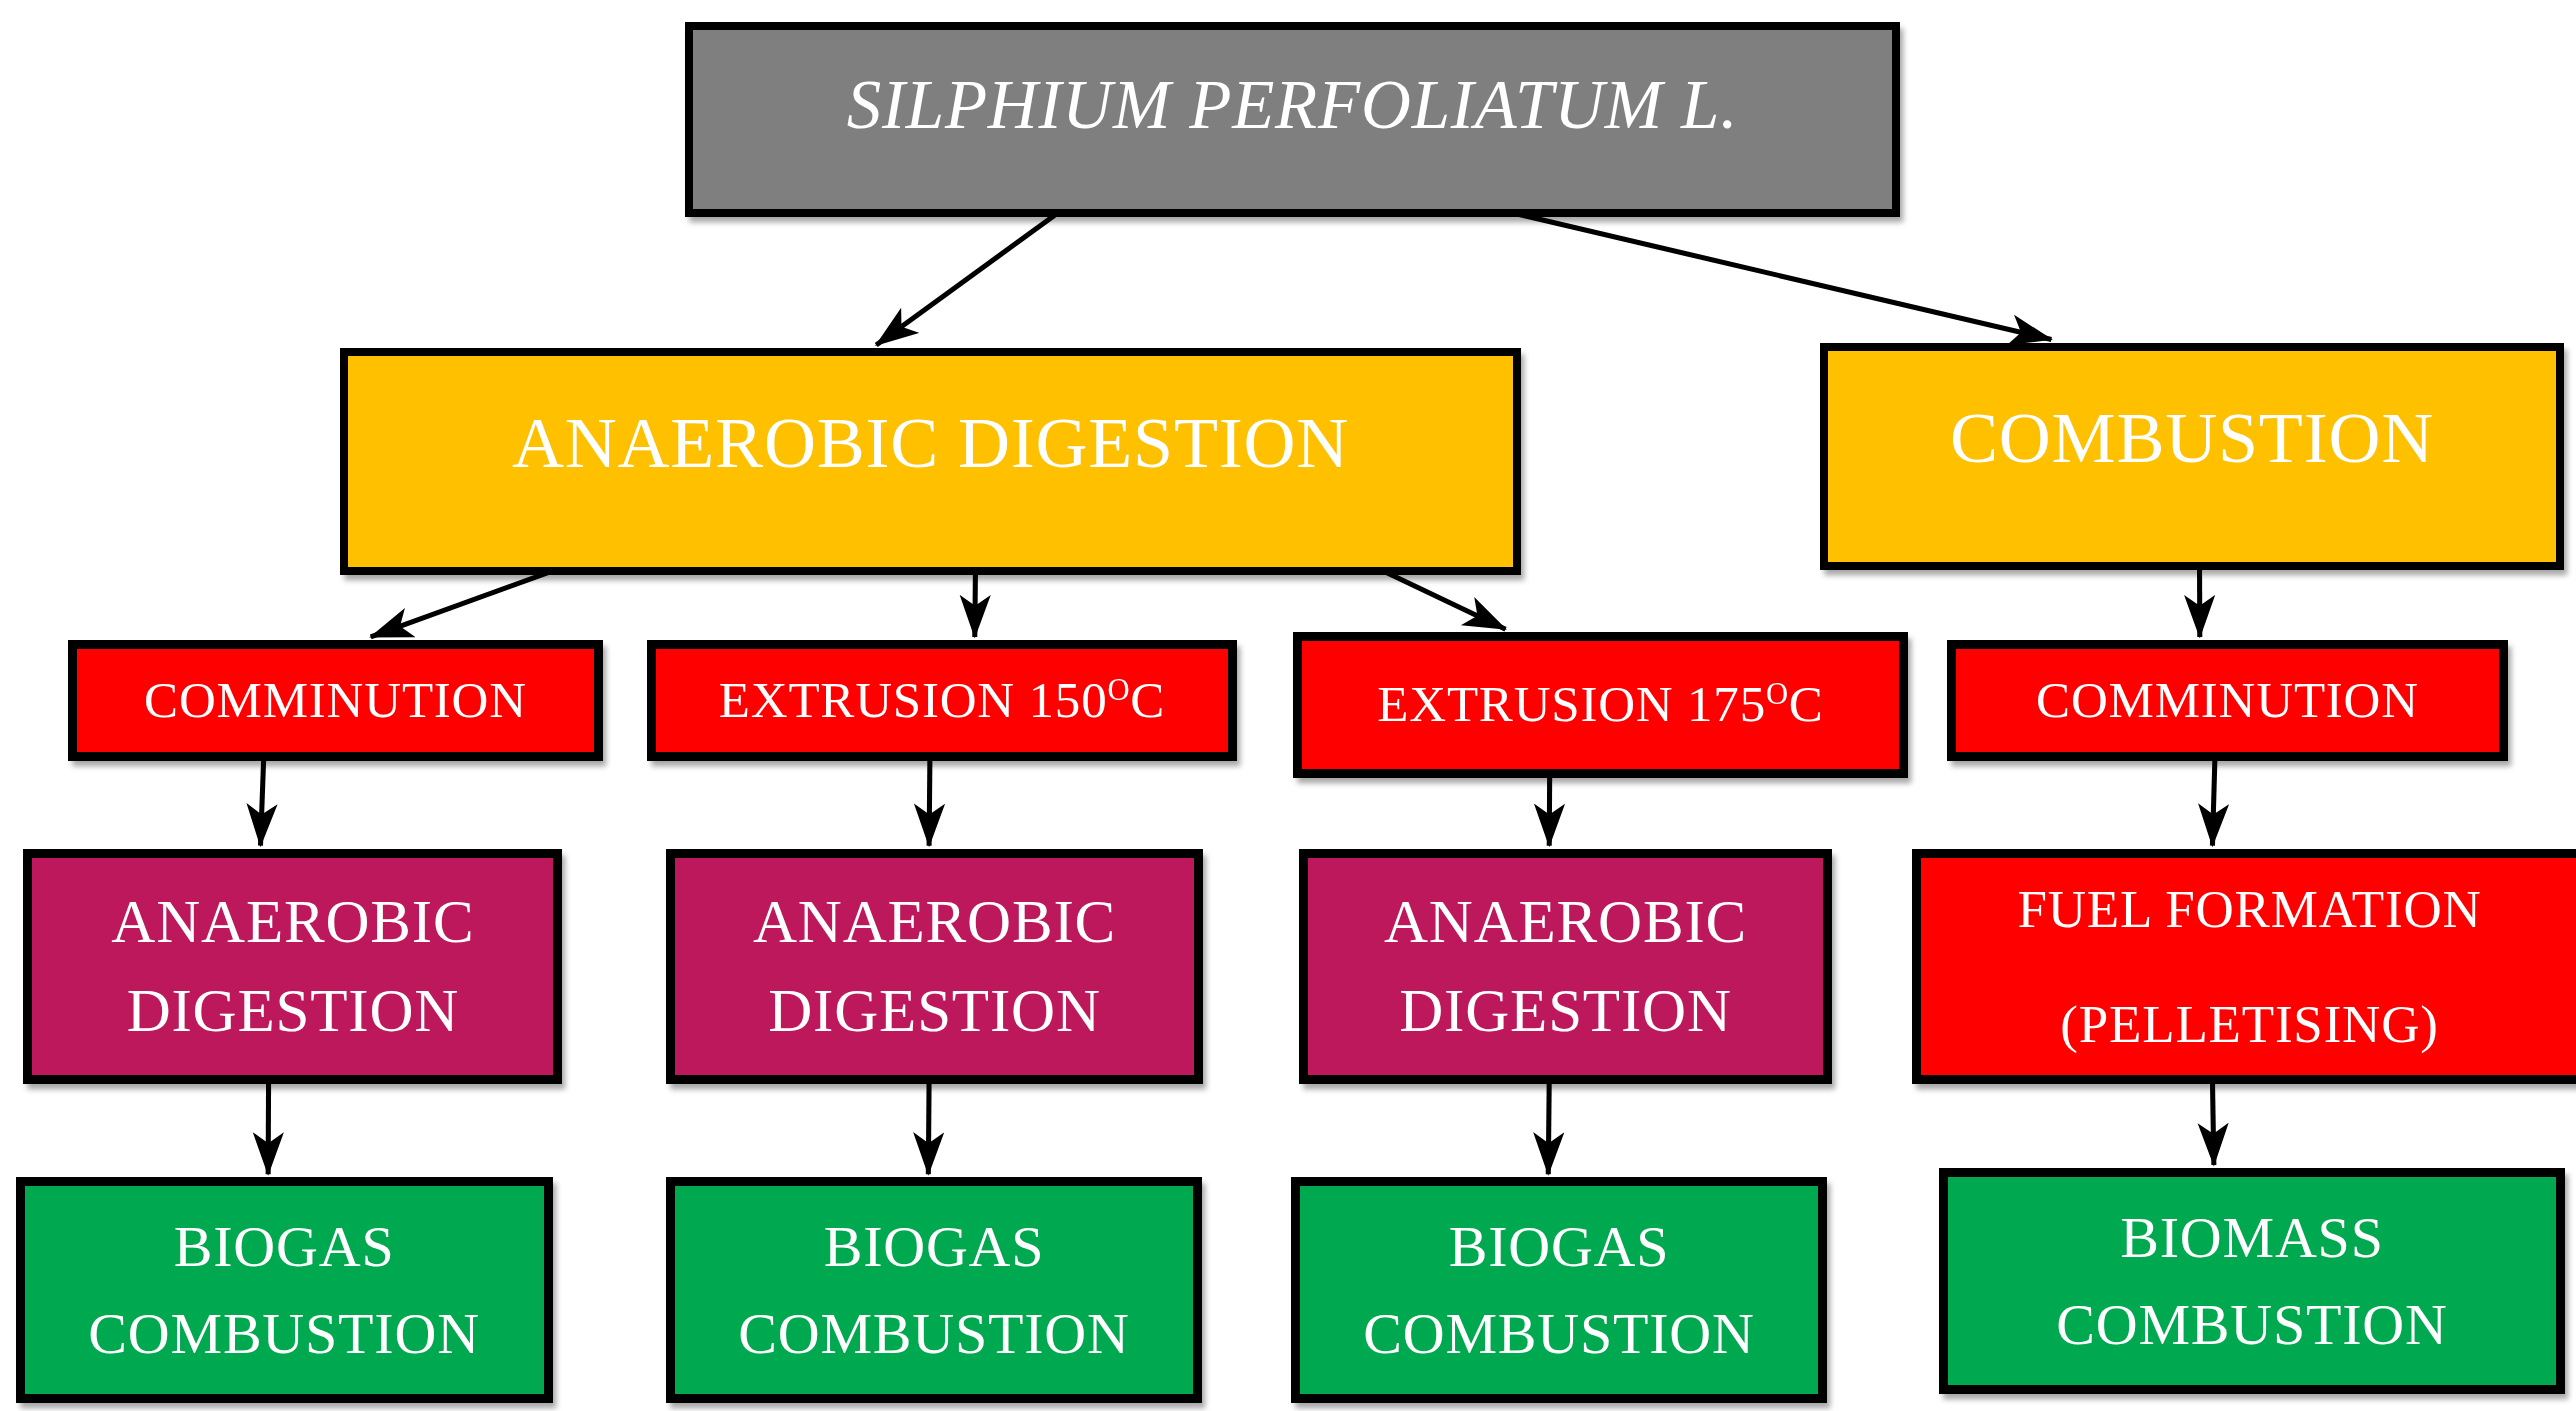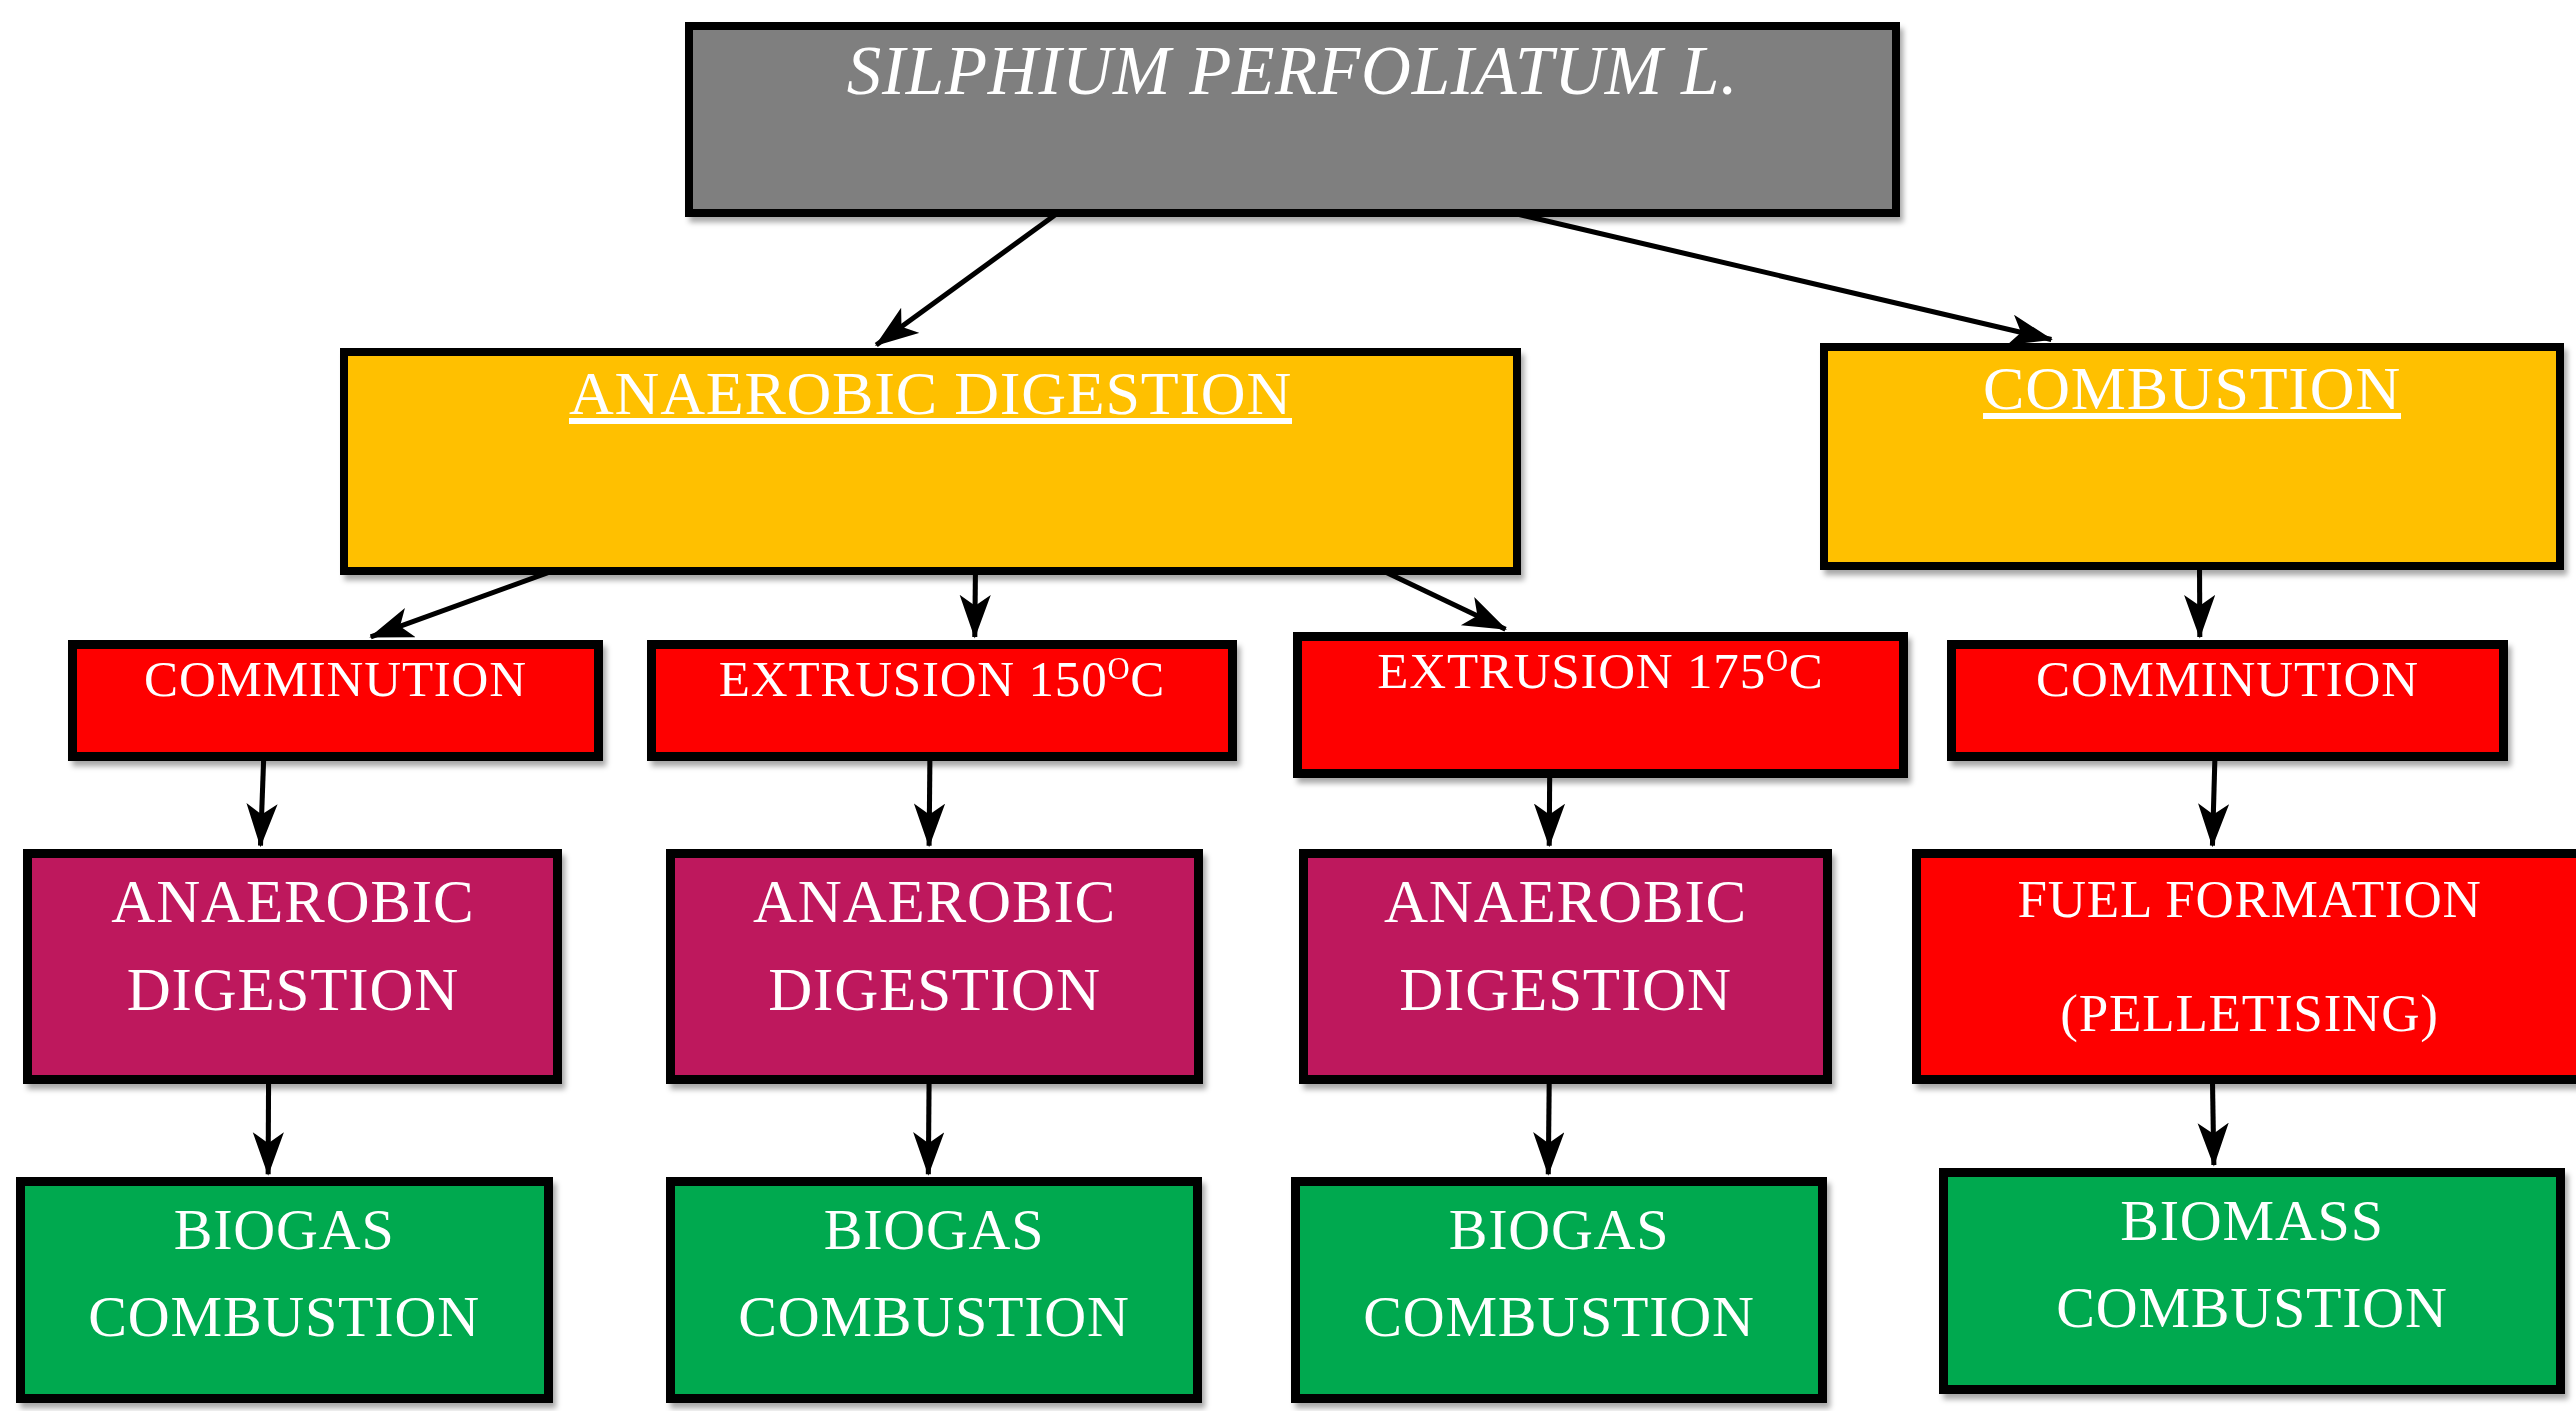--- a/index.html
+++ b/index.html
@@ -16,33 +16,34 @@
     font-family: "Liberation Serif", "DejaVu Serif", serif;
   }
   .node {
     position: absolute;
     box-sizing: border-box;
     border: 9.3px solid #000000;
     color: #ffffff;
     display: flex;
     flex-direction: column;
     align-items: center;
+    justify-content: center;
     text-align: center;
     box-shadow: 3.9px 5.5px 5.5px rgba(0,0,0,0.35);
     letter-spacing: 0.8px;
     line-height: 1.2;
   }
   .c-gray   { background: #7f7f7f; }
   .c-yellow { background: #ffc000; }
   .c-red    { background: #fe0000; margin-left: 24px; }
   .c-blue   { background: #be185d; }
   .c-green  { background: #00a94f; }
 
   .root-node   { font-size: 69px; font-style: italic; padding-bottom: 28px; border-width: 8.6px; }
-  .stage-node  { font-size: 62px; padding-bottom: 36px; border-width: 8.6px; text-decoration: underline; }
+  .stage-node  { font-size: 72px; padding-bottom: 36px; border-width: 8.6px; }
   .pre-node    { font-size: 51px; }
   .mid-node    { font-size: 61px; line-height: 1.45; }
   .fuel-node   { font-size: 53px; line-height: 1.55; gap: 32px; }
   .end-node    { font-size: 58px; line-height: 1.5; }
 
   .node .sup {
     font-size: 0.60em;
     vertical-align: 0.55em;
     line-height: 0;
   }

